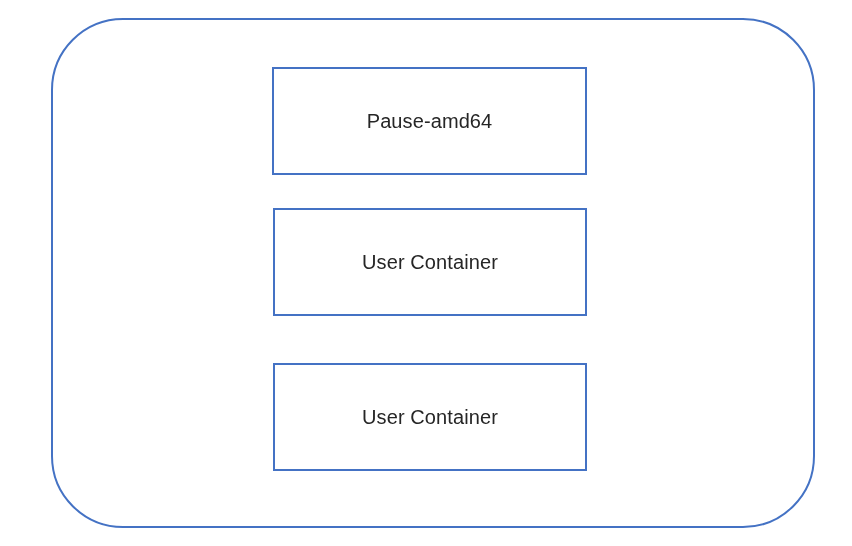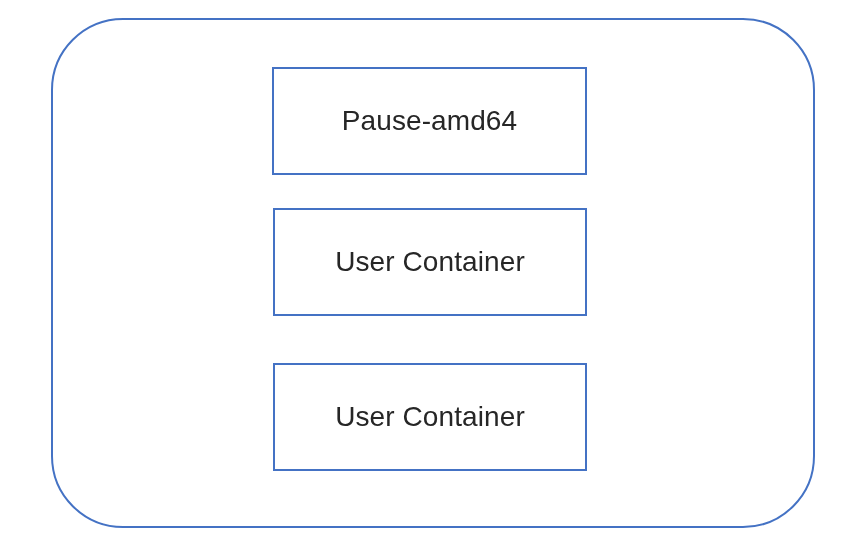--- a/index.html
+++ b/index.html
@@ -53,21 +53,21 @@
     height: 108px;
   }
   #box-user-2 {
     left: 273px;
     top: 363px;
     width: 314px;
     height: 108px;
   }
   .box-label {
     font-family: "Liberation Sans", sans-serif;
-    font-size: 28px;
+    font-size: 20px;
     font-weight: 400;
     color: #262626;
     line-height: 1.1;
     white-space: nowrap;
     letter-spacing: 0.1px;
   }
 </style>
 </head>
 <body>
 

